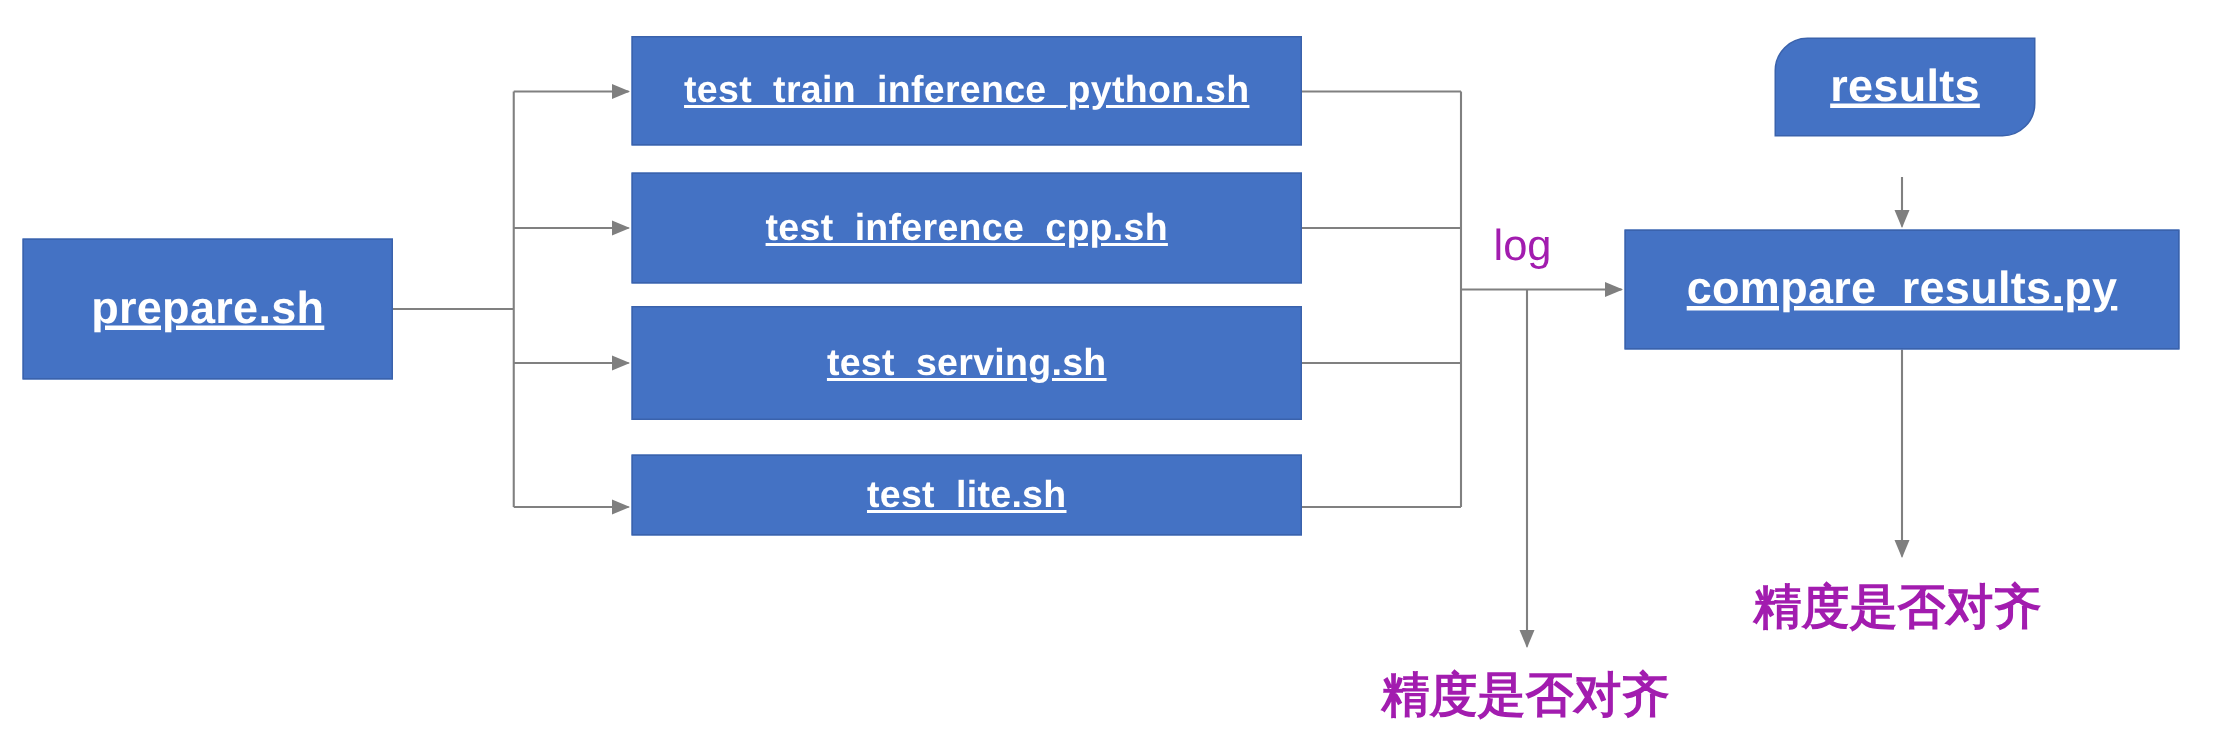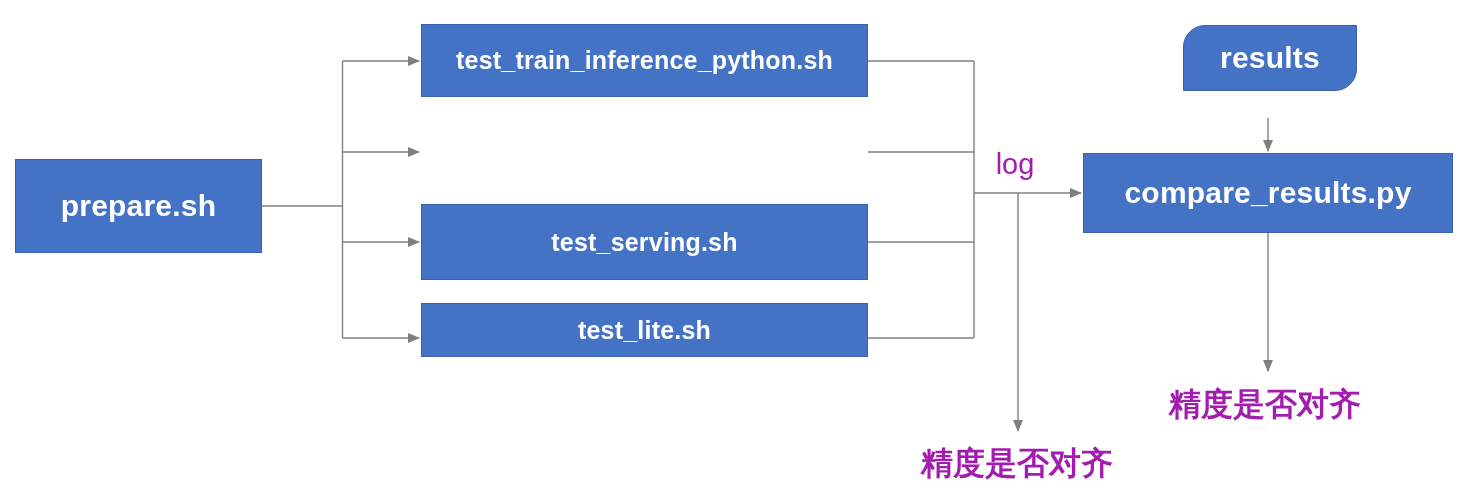--- a/index.html
+++ b/index.html
@@ -27,20 +27,21 @@
     background: #4472C4;
     border: 1px solid #3A62AC;
     color: #ffffff;
     font-weight: bold;
     display: flex;
     align-items: center;
     justify-content: center;
     text-align: right;
     box-sizing: border-box;
     letter-spacing: 0.2px;
+    text-decoration: underline;
   }
   .node-prepare   { left: 15px;   top: 159px; width: 247px; height: 94px; font-size: 30px; }
   .node-test      { left: 421px;  width: 447px; font-size: 25px; }
   .node-test-0    { top: 24px;  height: 73px; }
   .node-test-1    { top: 115px; height: 74px; }
   .node-test-2    { top: 204px; height: 76px; }
   .node-test-3    { top: 303px; height: 54px; }
   .node-compare   { left: 1083px; top: 153px; width: 370px; height: 80px; font-size: 30px; }
   .node-results   { left: 1183px; top: 25px;  width: 174px; height: 66px; font-size: 30px;
                     border-radius: 22px 0 22px 0; }
@@ -101,20 +102,21 @@
       <path d="M1268,118 V151" marker-end="url(#arrow)"></path>
 
       <path d="M1268,233 V371" marker-end="url(#arrow)"></path>
     </g>
   </svg>
 
   <div class="node node-prepare">prepare.sh</div>
 
   <div class="node node-test node-test-0">test_train_inference_python.sh</div>
 
+  <div class="node node-test node-test-1">test_inference_cpp.sh</div>
 
   <div class="node node-test node-test-2">test_serving.sh</div>
 
   <div class="node node-test node-test-3">test_lite.sh</div>
 
   <div class="node node-results">results</div>
 
   <div class="node node-compare">compare_results.py</div>
 
   <div class="edge-label-log">log</div>

